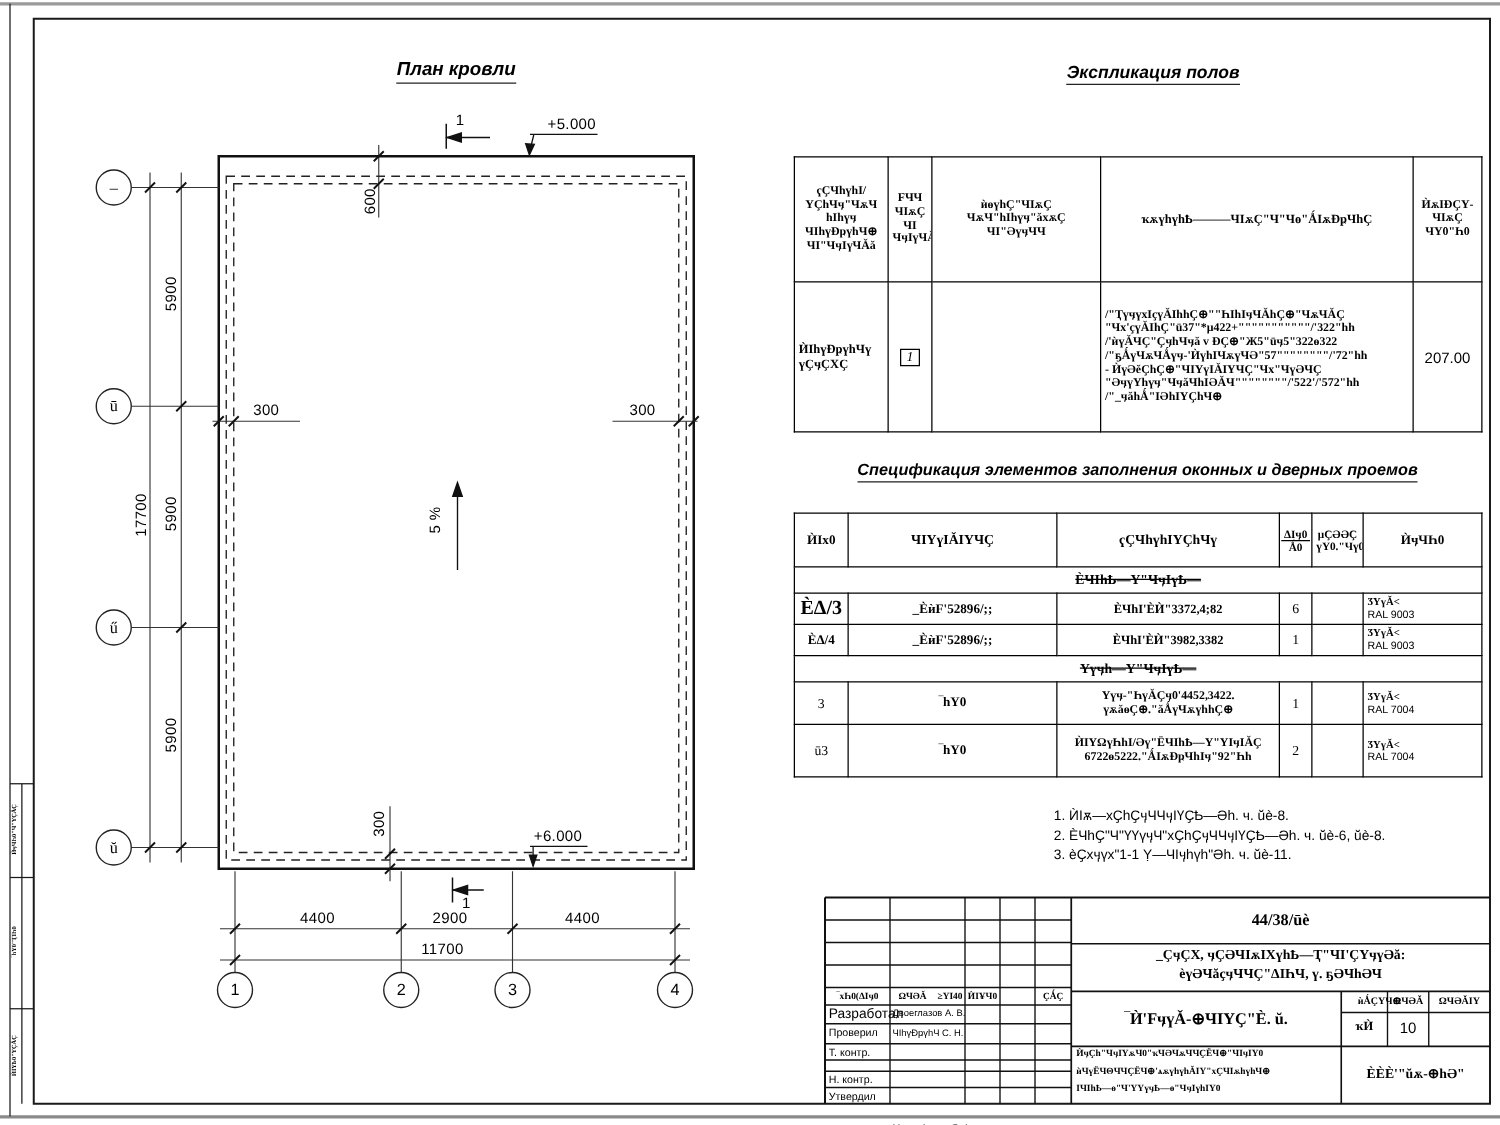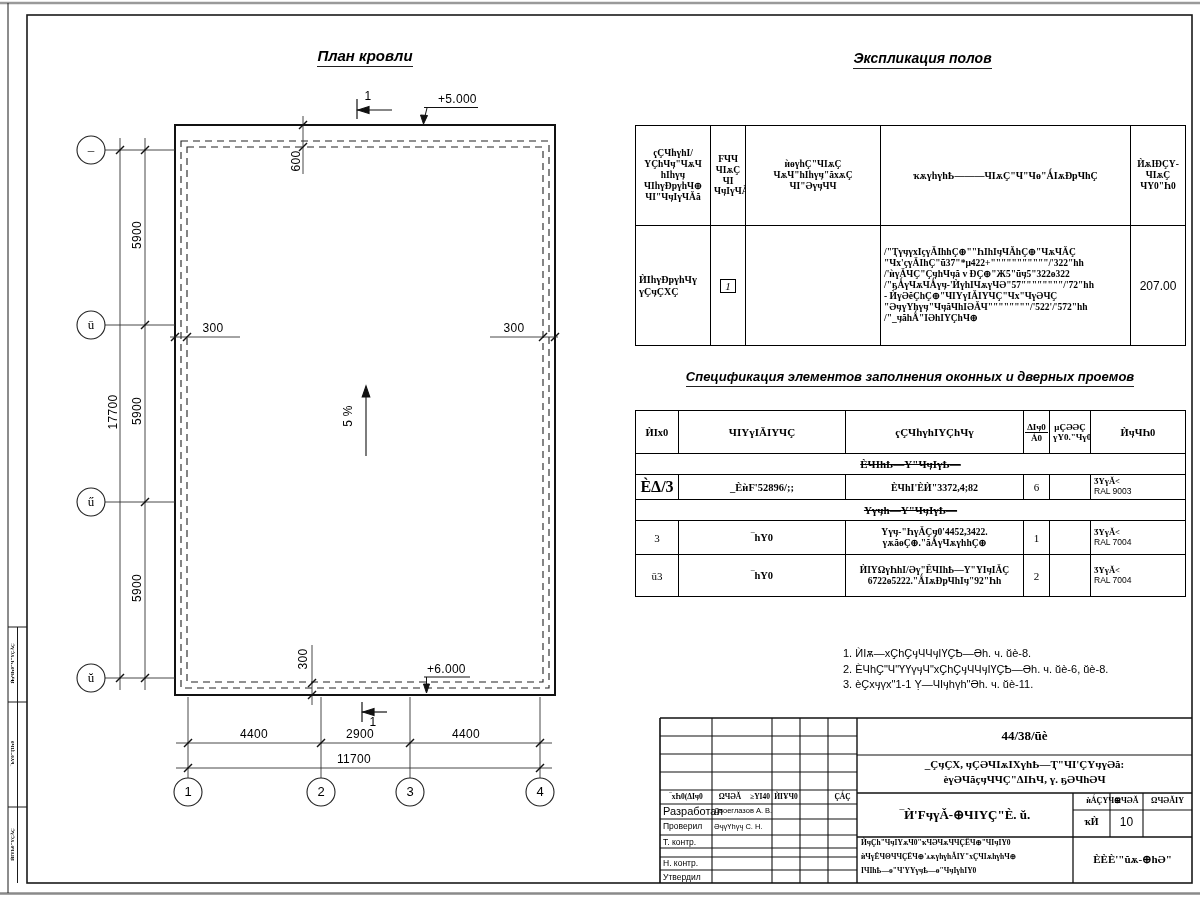--- a/index.html
+++ b/index.html
@@ -325,20 +325,31 @@
       <td class="g c" style="font-size:16px;">ÈΔ/3</td>
       <td class="g c" style="font-size:10.5px;">_ÈѝF'52896/;;</td>
       <td class="g c" style="font-size:10px;">ÈЧhI'ÈЍ"3372,4;82</td>
       <td class="gn c" style="font-size:11px;">6</td>
       <td></td>
       <td class="notecell" style="font-size:8.5px;">
         <span class="hline g" style="text-align:left;">ӠҮүǍ&lt;</span>
         <span class="hline" style="text-align:left;">RAL 9003</span>
       </td>
     </tr>
+    <tr style="height:25px;">
+      <td class="g c" style="font-size:10.5px;">ÈΔ/4</td>
+      <td class="g c" style="font-size:10.5px;">_ÈѝF'52896/;;</td>
+      <td class="g c" style="font-size:10px;">ÈЧhI'ÈЍ"3982,3382</td>
+      <td class="gn c" style="font-size:11px;">1</td>
+      <td></td>
+      <td class="notecell" style="font-size:8.5px;">
+        <span class="hline g" style="text-align:left;">ӠҮүǍ&lt;</span>
+        <span class="hline" style="text-align:left;">RAL 9003</span>
+      </td>
+    </tr>
     <tr style="height:21px;">
       <td colspan="6" class="c" style="font-size:11px;">
         <span class="g strike">Үүӌh—Ү"ЧӌIүҌ—</span>
       </td>
     </tr>
     <tr style="height:34px;">
       <td class="gn c" style="font-size:11px;">3</td>
       <td class="g c" style="font-size:10.5px;">‾hY0</td>
       <td class="g c" style="font-size:9.5px;">
         <span class="hline">Үүӌ-"ҺүǍҪӌ0'4452,3422.</span>
@@ -383,21 +394,21 @@
   <div class="st g c" style="left:748px;top:793px;width:24px;font-size:7.5px;">≥ҮI40</div>
   <div class="st g c" style="left:772px;top:793px;width:28px;font-size:7.5px;">ЍIҰЧ0</div>
   <div class="st g c" style="left:828px;top:793px;width:29px;font-size:7.5px;">ҪǺҪ</div>
 
   <div class="st" style="left:663px;top:806px;font-size:11px;text-align:right;">Разработал</div>
   <div class="st" style="left:663px;top:822px;font-size:8.5px;">Проверил</div>
   <div class="st" style="left:663px;top:838px;font-size:8.5px;">Т. контр.</div>
   <div class="st" style="left:663px;top:859px;font-size:8.5px;">Н. контр.</div>
   <div class="st" style="left:663px;top:873px;font-size:8.5px;">Утвердил</div>
   <div class="st" style="left:714px;top:807px;font-size:7.5px;">Двоеглазов А. В.</div>
-  <div class="st" style="left:714px;top:823px;font-size:7.5px;">ӘӌүҮhүӌ С. Н.</div>
+  <div class="st" style="left:714px;top:823px;font-size:7.5px;">ЧIһүƉҏүһЧ С. Н.</div>
   <div class="st" style="left:714px;top:860px;font-size:7.5px;margin-top:39px;">Митрофанов Я. А.</div>
 
   <div class="st g c" style="left:857px;top:808px;width:216px;font-size:13px;">‾Ѝ'FӌүǍ-⊕ЧIҮҪ"È. ŭ.</div>
 
   <div class="st g c" style="left:1073px;top:797px;width:37px;font-size:8px;padding-left:12px;">ѝǺҪҮЧ⊕</div>
   <div class="st g c" style="left:1110px;top:797px;width:33px;font-size:8px;">ΩЧӘǍ</div>
   <div class="st g c" style="left:1143px;top:797px;width:49px;font-size:8px;">ΩЧӘǍIY</div>
   <div class="st g c" style="left:1073px;top:817px;width:37px;font-size:10px;">ҡЍ</div>
   <div class="st c" style="left:1110px;top:816px;width:33px;font-size:12px;">10</div>
   <div class="st c" style="left:1143px;top:816px;width:49px;font-size:12px;"></div>

